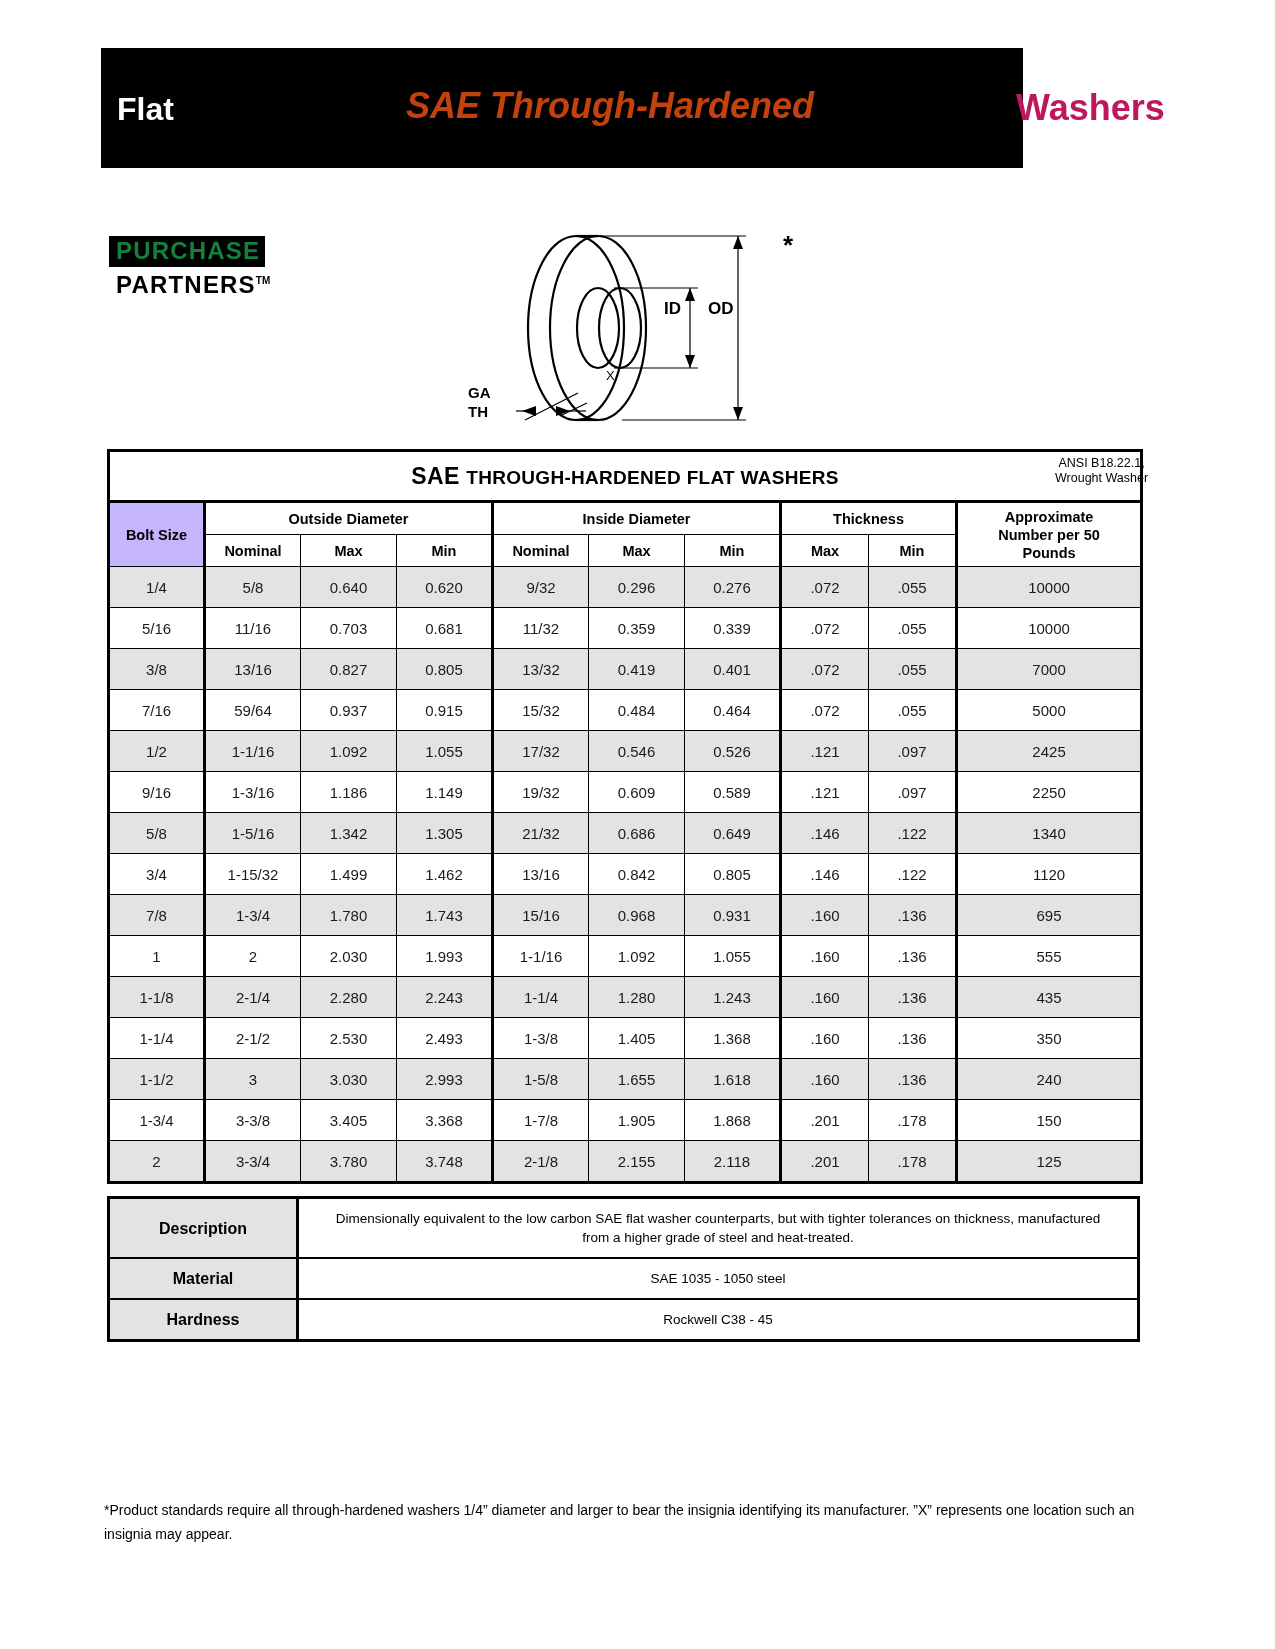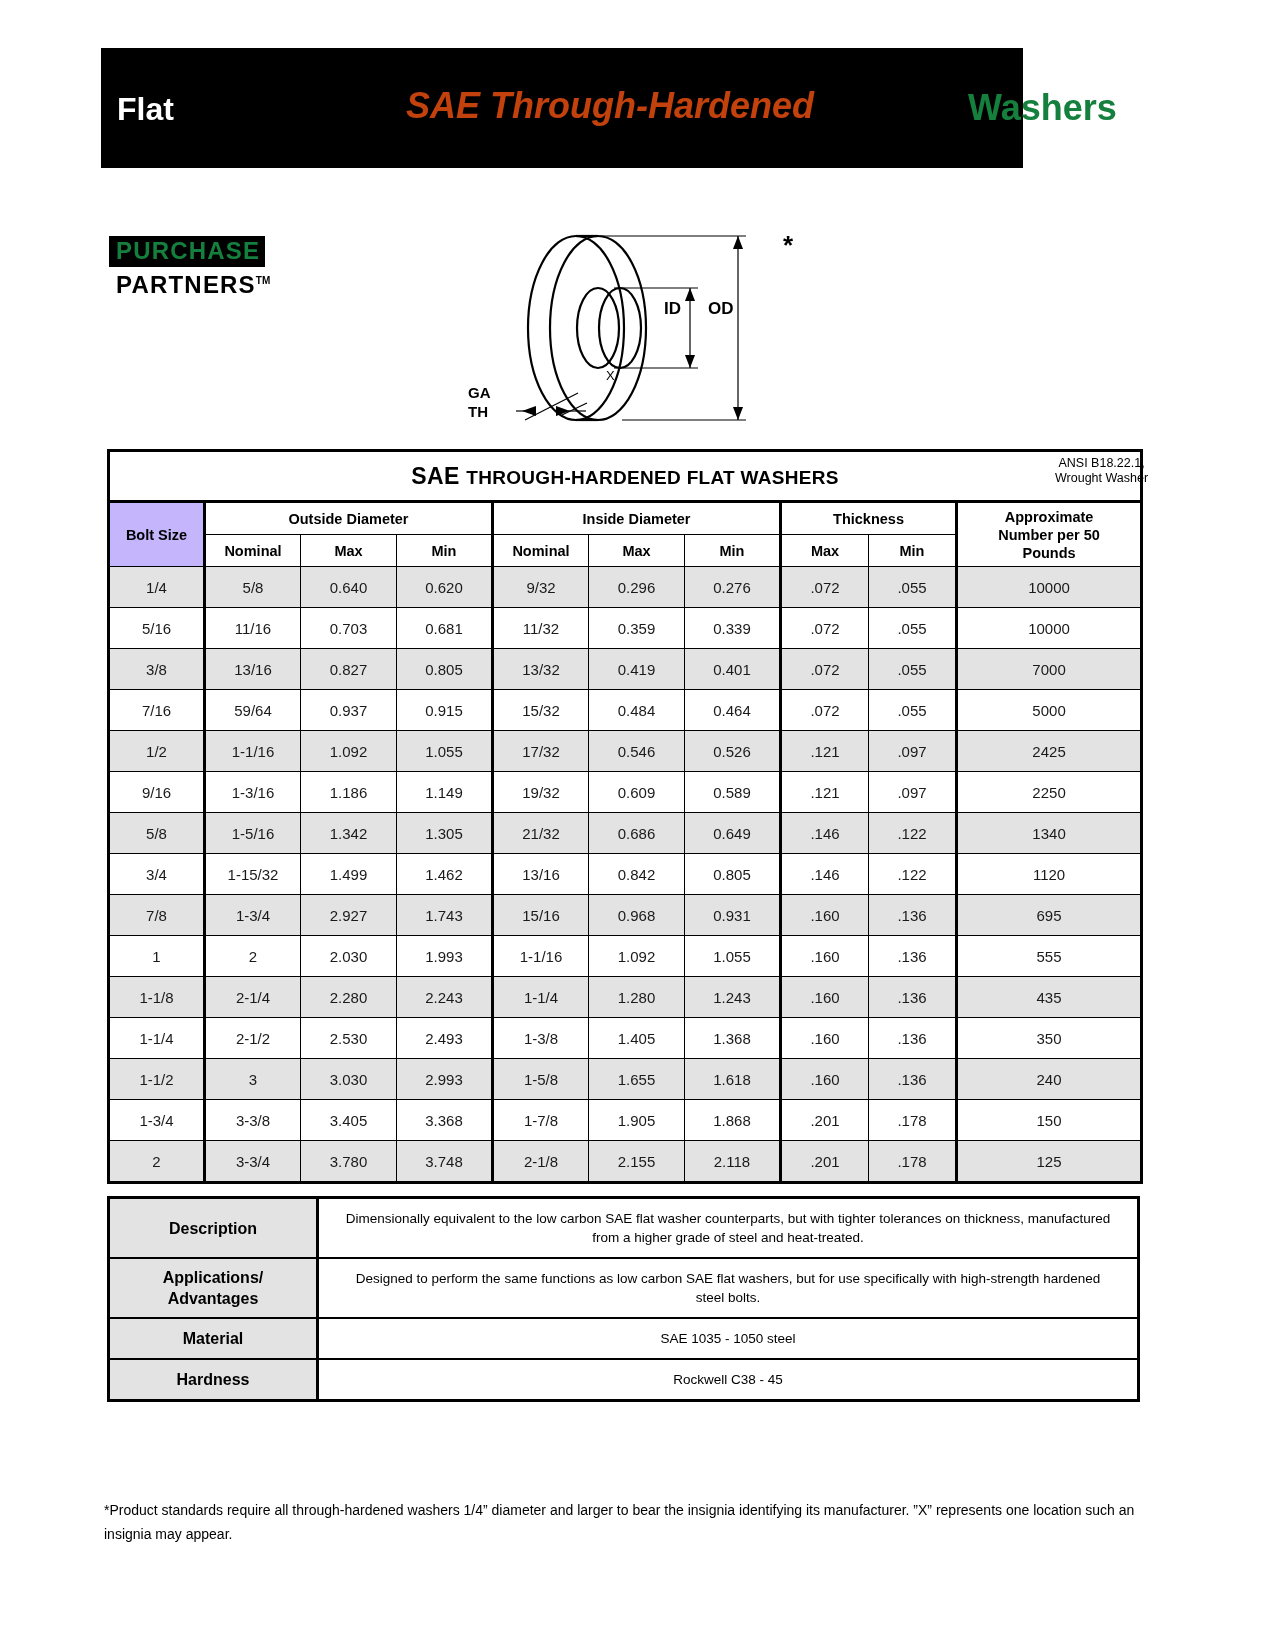--- a/index.html
+++ b/index.html
@@ -48,25 +48,25 @@
     width: 620px;
     text-align: center;
     font-size: 36px;
     font-style: italic;
     font-weight: bold;
     color: #c2410c;
     line-height: 40px;
   }
   .banner-washers {
     position: absolute;
-    left: 968px;
+    left: 1016px;
     top: 88px;
     font-size: 36px;
     font-weight: bold;
-    color: #15803d;
+    color: #be185d;
     line-height: 40px;
     white-space: nowrap;
   }
 
   
   .logo {
     position: absolute;
     left: 109px;
     top: 236px;
     width: 230px;
@@ -231,21 +231,21 @@
     vertical-align: middle;
   }
   td.desc-label {
     width: 182px;
     background: #e3e3e3;
     text-align: center;
     font-size: 16px;
     font-weight: bold;
     line-height: 21px;
     border-right: 3px solid #000 !important;
-    padding: 6px 12px;
+    padding: 6px 2px;
   }
   td.desc-body {
     text-align: center;
     font-size: 13.5px;
     line-height: 19px;
     padding: 10px 22px;
     background: #ffffff;
   }
   .desc-row-thick td { border-top: 2px solid #000 !important; }
 
@@ -468,21 +468,21 @@
           <td>13/16</td>
           <td>0.842</td>
           <td class="thick-right">0.805</td>
           <td>.146</td>
           <td class="thick-right">.122</td>
           <td>1120</td>
         </tr>
         <tr class="datarow shaded">
           <td class="thick-right">7/8</td>
           <td>1-3/4</td>
-          <td>2.927</td>
+          <td>1.780</td>
           <td class="thick-right">1.743</td>
           <td>15/16</td>
           <td>0.968</td>
           <td class="thick-right">0.931</td>
           <td>.160</td>
           <td class="thick-right">.136</td>
           <td>695</td>
         </tr>
         <tr class="datarow plain">
           <td class="thick-right">1</td>
@@ -564,27 +564,20 @@
   <table class="desctable">
     <tbody id="desctable-body">
         <tr>
           <td class="desc-label">
             <div>Description</div>
           </td>
           <td class="desc-body">Dimensionally equivalent to the low carbon SAE flat washer counterparts, but with tighter tolerances on thickness, manufactured from a higher grade of steel and heat-treated.</td>
         </tr>
         <tr class="desc-row-thick">
           <td class="desc-label">
-            <div>Applications/</div>
-            <div>Advantages</div>
-          </td>
-          <td class="desc-body">Designed to perform the same functions as low carbon SAE flat washers, but for use specifically with high-strength hardened steel bolts.</td>
-        </tr>
-        <tr class="desc-row-thick">
-          <td class="desc-label">
             <div>Material</div>
           </td>
           <td class="desc-body">SAE 1035 - 1050 steel</td>
         </tr>
         <tr class="desc-row-thick">
           <td class="desc-label">
             <div>Hardness</div>
           </td>
           <td class="desc-body">Rockwell C38 - 45</td>
         </tr>

